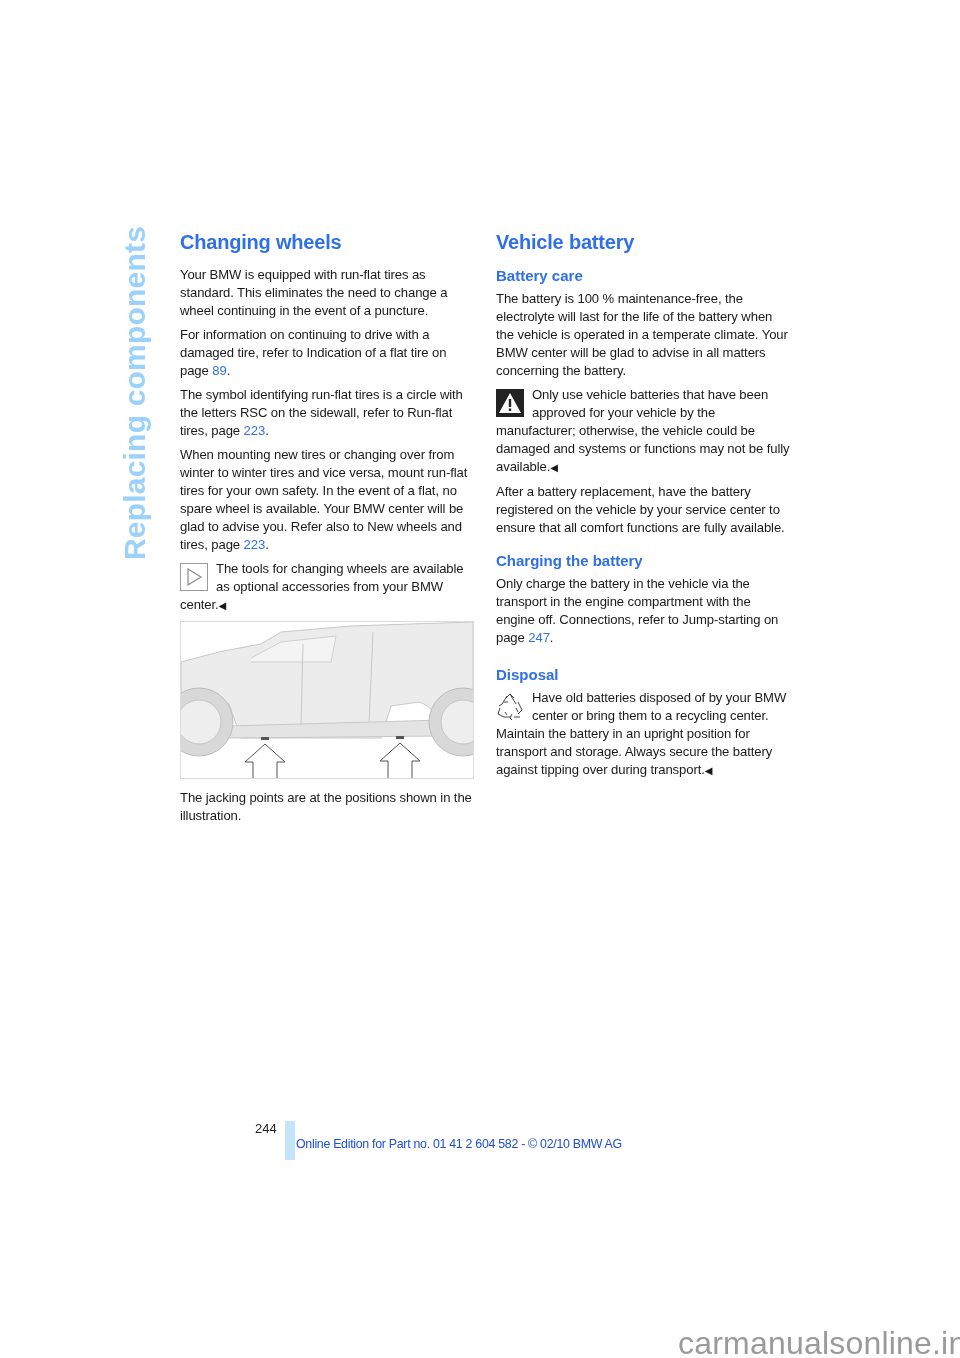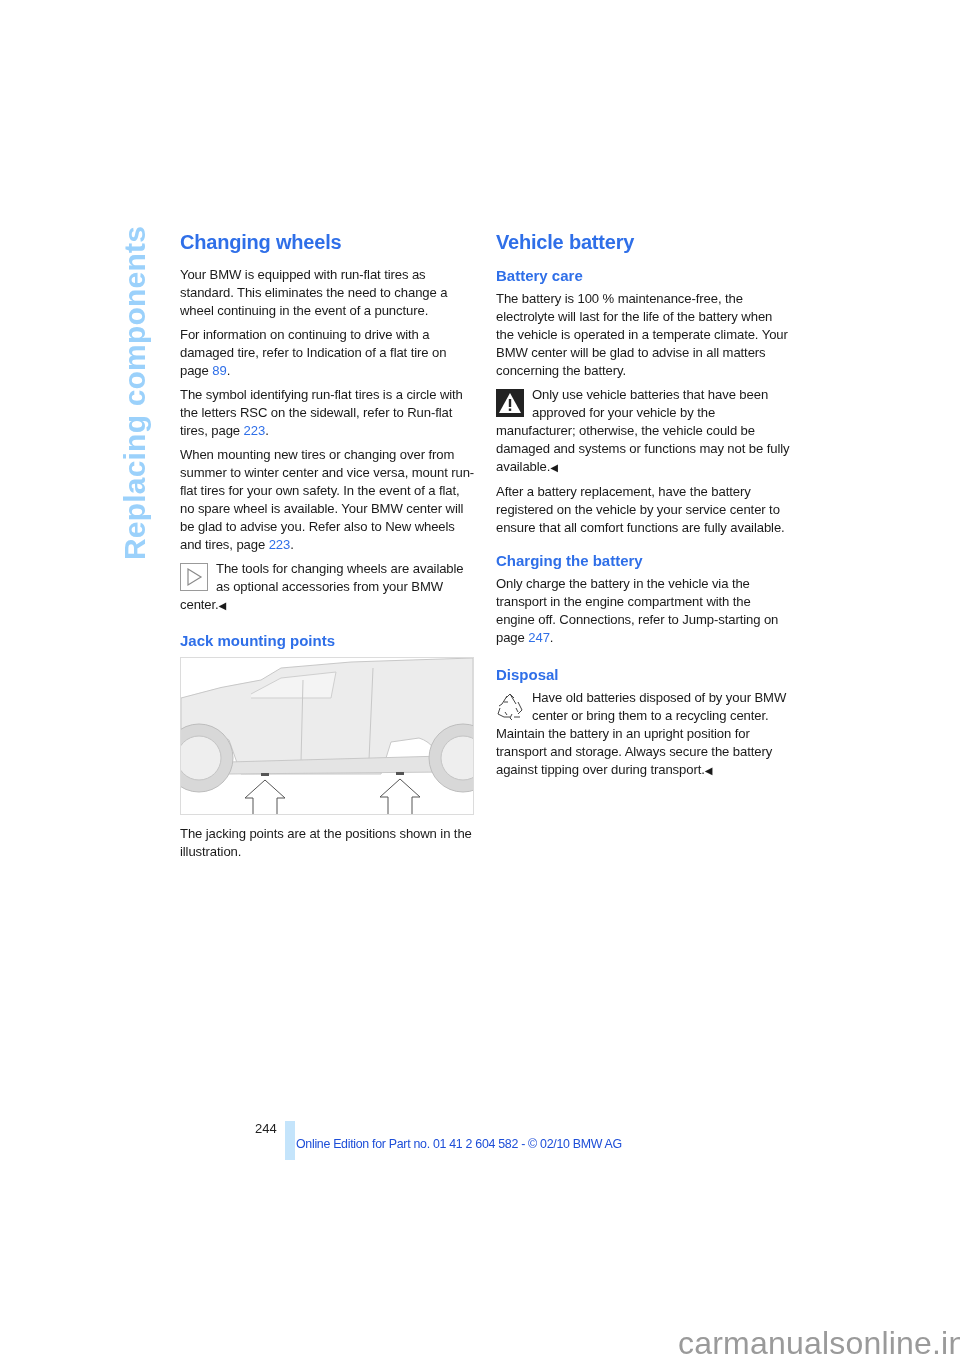--- a/index.html
+++ b/index.html
@@ -35,31 +35,30 @@
 
 <div class="sidebar-title">
   <span>Replacing components</span>
 </div>
 
 <div class="col col-left">
   <h1>Changing wheels</h1>
   <p>Your BMW is equipped with run-flat tires as standard. This eliminates the need to change a wheel continuing in the event of a puncture.</p>
   <p><span>For information on continuing to drive with a damaged tire, refer to Indication of a flat tire on page </span><span class="link">89</span><span>.</span></p>
   <p><span>The symbol identifying run-flat tires is a circle with the letters RSC on the sidewall, refer to Run-flat tires, page </span><span class="link">223</span><span>.</span></p>
-  <p><span>When mounting new tires or changing over from summer to winter center and vice versa, mount run-flat tires for your own safety. In the event of a flat, no spare wheel is available. Your BMW center will be glad to advise you. Refer also to New wheels and tires, page </span><span class="link">223</span><span>.</span></p>
+  <p><span>When mounting new tires or changing over from winter to winter tires and vice versa, mount run-flat tires for your own safety. In the event of a flat, no spare wheel is available. Your BMW center will be glad to advise you. Refer also to New wheels and tires, page </span><span class="link">223</span><span>.</span></p>
   <p class="note">
     <span class="icon">
       <svg width="28" height="28" viewBox="0 0 28 28">
           <rect x="0.5" y="0.5" width="27" height="27" fill="#fff" stroke="#9a9a9a"></rect>
           <polygon points="8,6 21,14 8,22" fill="none" stroke="#8a8a8a" stroke-width="1.2"></polygon>
         </svg>
     </span>
     <span>The tools for changing wheels are available as optional accessories from your BMW center.</span><span class="end-mark">◀</span>
   </p>
-  <h2 style="margin-top:16px">Jack mounting points</h2>
   <div class="illustration">
     <svg width="292" height="156" viewBox="0 0 292 156">
       <path d="M0,40 Q40,28 80,22 L100,10 L170,4 L230,2 L292,0 L292,116 L262,116 Q258,86 238,80 L210,84 L200,116 L60,116 L48,82 Q28,70 0,74 Z" fill="#ececec" stroke="#c8c8c8"></path>
       <path d="M70,36 L100,20 L155,14 L150,40 L70,40" fill="#f4f4f4" stroke="#cfcfcf"></path>
       <line x1="122" y1="22" x2="120" y2="104" stroke="#c8c8c8"></line>
       <line x1="192" y1="10" x2="188" y2="102" stroke="#c8c8c8"></line>
       <path d="M48,104 L262,98 L262,114 L48,116 Z" fill="#e4e4e4" stroke="#c8c8c8"></path>
       <circle cx="18" cy="100" r="34" fill="#d8d8d8" stroke="#bdbdbd"></circle>
       <circle cx="18" cy="100" r="22" fill="#eeeeee" stroke="#c4c4c4"></circle>
       <circle cx="282" cy="100" r="34" fill="#d8d8d8" stroke="#bdbdbd"></circle>

